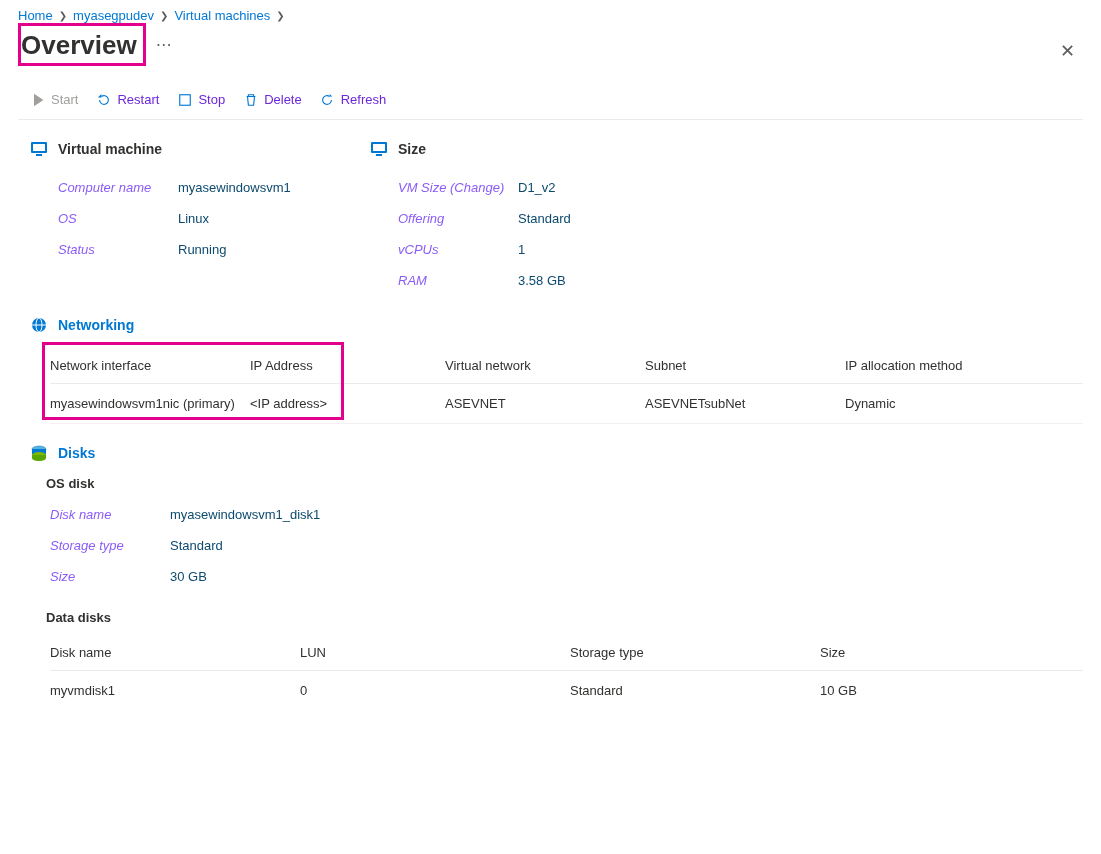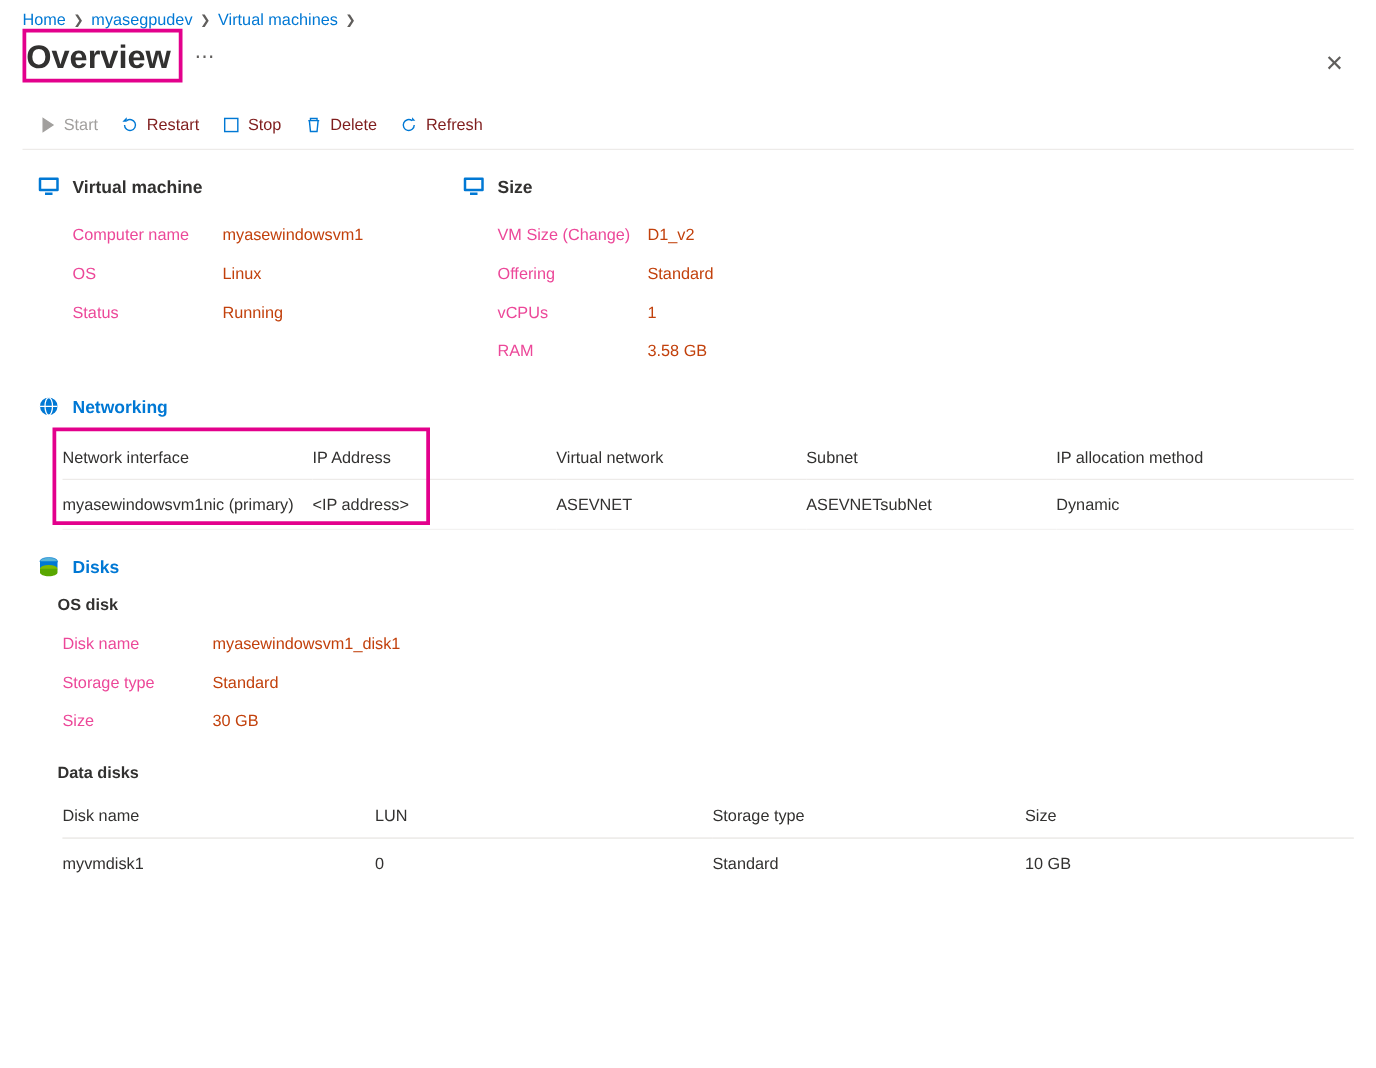--- a/index.html
+++ b/index.html
@@ -20,38 +20,38 @@
   
   .title-row { display: flex; align-items: flex-end; justify-content: space-between; margin-bottom: 18px; }
   .title-left { display: flex; align-items: center; gap: 10px; }
   .title-box { border: 3px solid #e3008c; padding: 4px 6px 2px 0; display:inline-block; }
   .title-box h1 { font-size: 26px; font-weight: 600; color: #323130; }
   .dots { font-size: 16px; color: #605e5c; cursor: pointer; }
   .close-btn { font-size: 18px; color: #605e5c; cursor: pointer; padding: 4px 8px; }
 
   
   .toolbar { display: flex; align-items: flex-end; gap: 18px; padding: 8px 0 12px 12px; border-bottom: 1px solid #edebe9; }
-  .tool-item { display: flex; align-items: center; gap: 6px; font-size: 13px; cursor: pointer; color: #7f1d1d; }
+  .tool-item { display: flex; align-items: center; gap: 6px; font-size: 13px; cursor: pointer; color: #6d28d9; }
   .tool-item.disabled { color: #a19f9d; cursor: default; }
   .tool-icon { width: 15px; height: 15px; display:inline-flex; align-items:center; justify-content:center; }
 
   
   .section { margin-top: 20px; padding-left: 12px; }
   .sect-header { display: flex; align-items: center; gap: 10px; margin-bottom: 14px; }
   .sect-icon { width: 18px; height: 18px; display:inline-flex; align-items:center; justify-content:center; }
   .sect-title { font-weight: 600; font-size: 14px; color: #323130; }
   .sect-title.link { color: #0078d4; cursor: pointer; }
 
   
   .top-grid { display: flex; }
   .col { flex: 0 0 auto; }
   .col:first-child { width: 340px; }
   .kv-row { display: flex; padding: 8px 0; font-size: 13px; }
-  .kv-row .k { width: 120px; color: #ec4899; }
-  .kv-row .v { color: #c2410c; }
+  .kv-row .k { width: 120px; color: #8b5cf6; font-style: italic; }
+  .kv-row .v { color: #0c4a6e; }
 
   
   .net-wrap { position: relative; margin-left: 20px; }
   .net-highlight { position: absolute; top: -6px; left: -8px; width: 302px; height: 78px; border: 3px solid #e3008c; pointer-events: none; }
   table.net { width: 100%; border-collapse: collapse; font-size: 13px; }
   table.net th { text-align: left; font-weight: 400; color: #323130; padding: 10px 8px 10px 0; border-bottom: 1px solid #edebe9; }
   table.net td { padding: 12px 8px 12px 0; color: #323130; border-bottom: 1px solid #f3f2f1; }
   .muted { color: #605e5c; }
 
   

